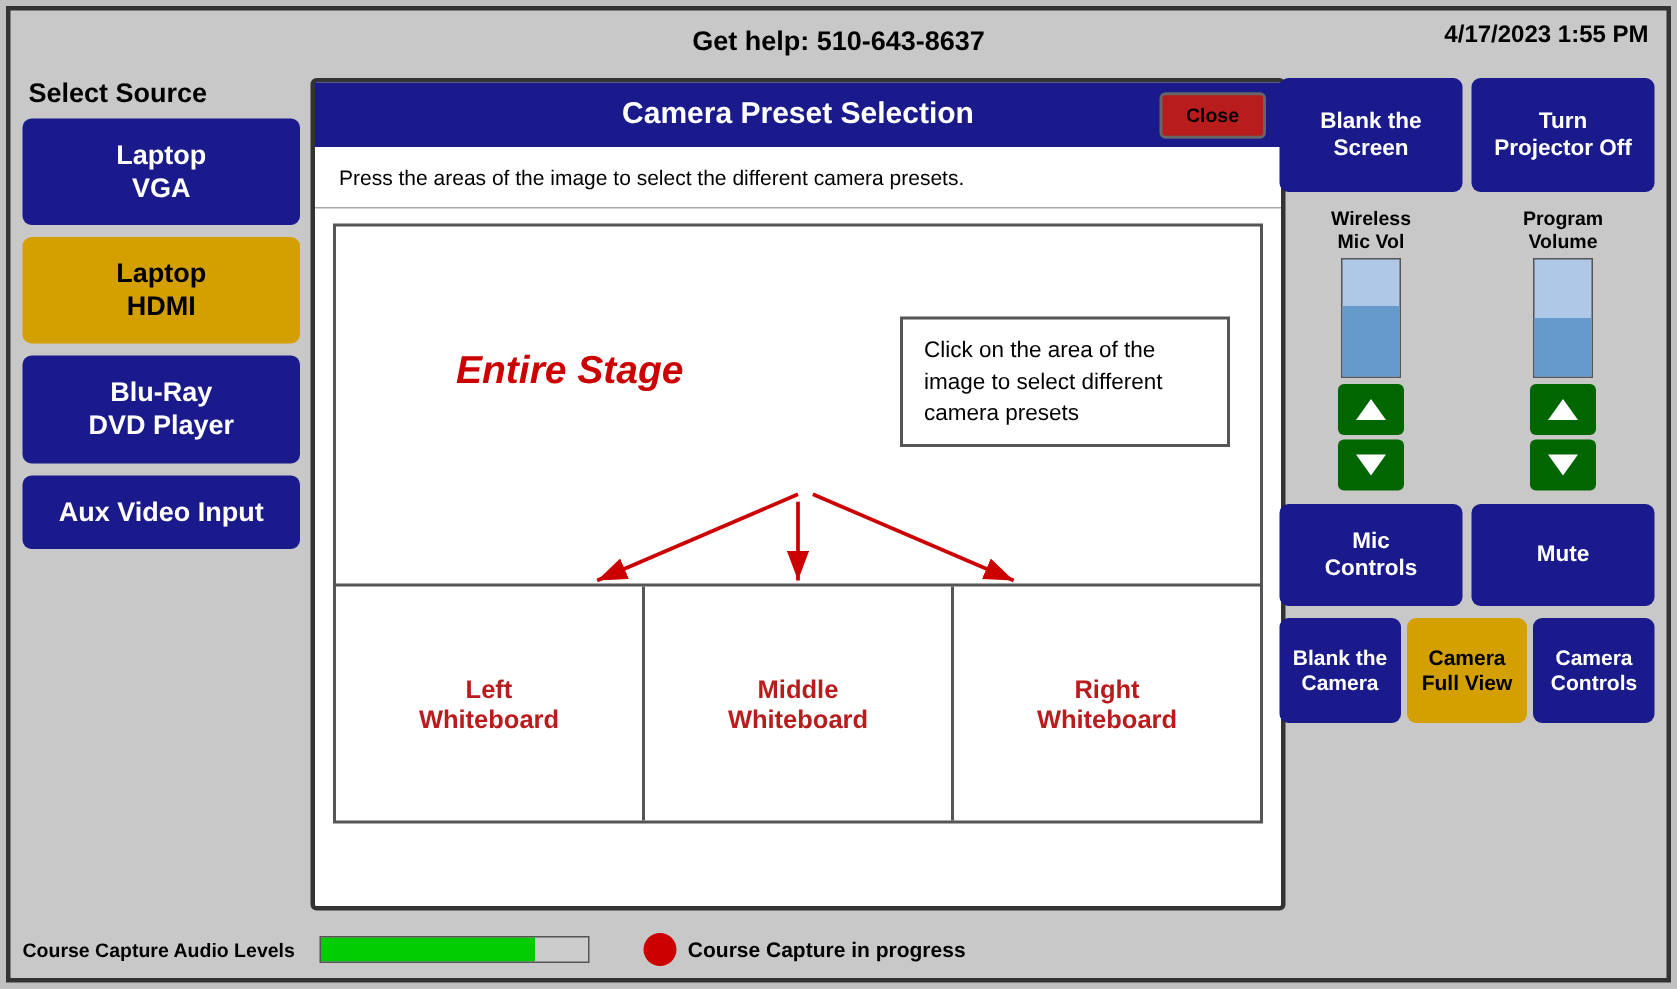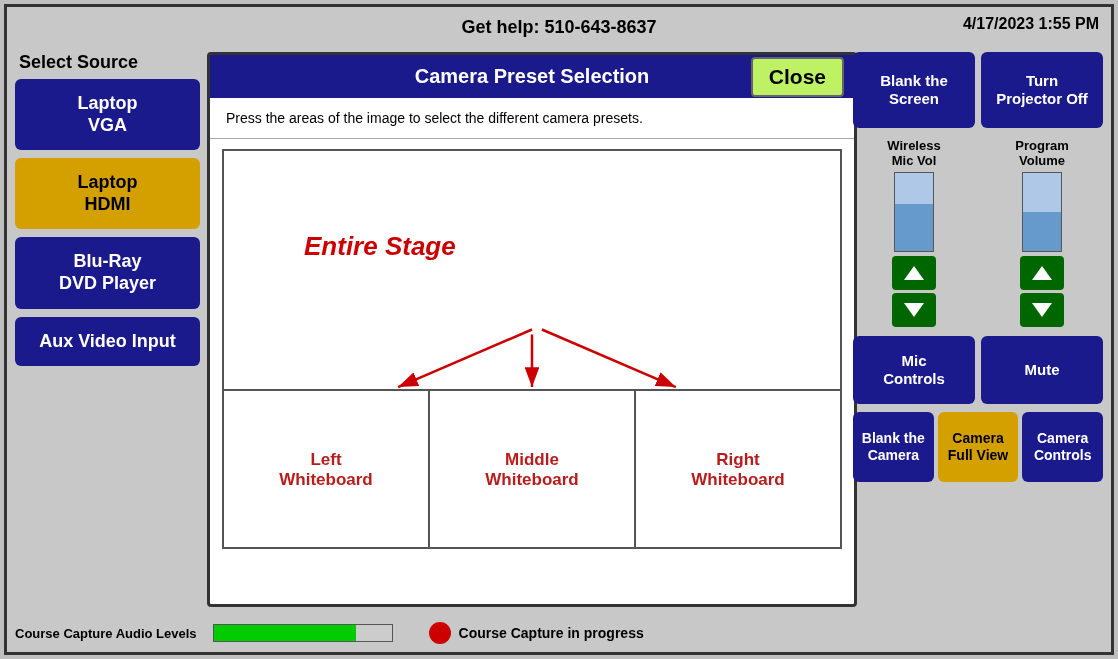--- a/index.html
+++ b/index.html
@@ -101,23 +101,23 @@
       align-items: center;
       justify-content: center;
       position: relative;
     }
 
     .close-btn {
       position: absolute;
       right: 10px;
       top: 50%;
       transform: translateY(-50%);
-      background: #bef264;
-      color: #000;
-      font-size: 21px;
+      background: #b91c1c;
+      color: #000;
+      font-size: 13px;
       font-weight: bold;
       padding: 6px 16px;
       border: 2px solid #666;
       border-radius: 4px;
       cursor: pointer;
     }
 
     .modal-instruction {
       padding: 12px 16px;
       font-size: 14px;
@@ -395,20 +395,23 @@
       <span>Camera Preset Selection</span>
       <button class="close-btn">Close</button>
     </div>
     <div class="modal-instruction">Press the areas of the image to select the different camera presets.</div>
 
     <div class="stage-area">
 
       <div class="stage-upper">
         <span class="entire-stage-label">Entire Stage</span>
 
+        <div class="tooltip-box">
+          <span>Click on the area of the image to select different camera presets</span>
+        </div>
 
         <svg class="arrows-svg" viewBox="0 0 620 240">
 
           <defs>
             <marker id="arrowhead" markerWidth="8" markerHeight="6" refX="8" refY="3" orient="auto">
               <polygon points="0 0, 8 3, 0 6" fill="#cc0000"></polygon>
             </marker>
           </defs>
 
           <line x1="310" y1="180" x2="175" y2="238" stroke="#cc0000" stroke-width="2.5" marker-end="url(#arrowhead)"></line>

